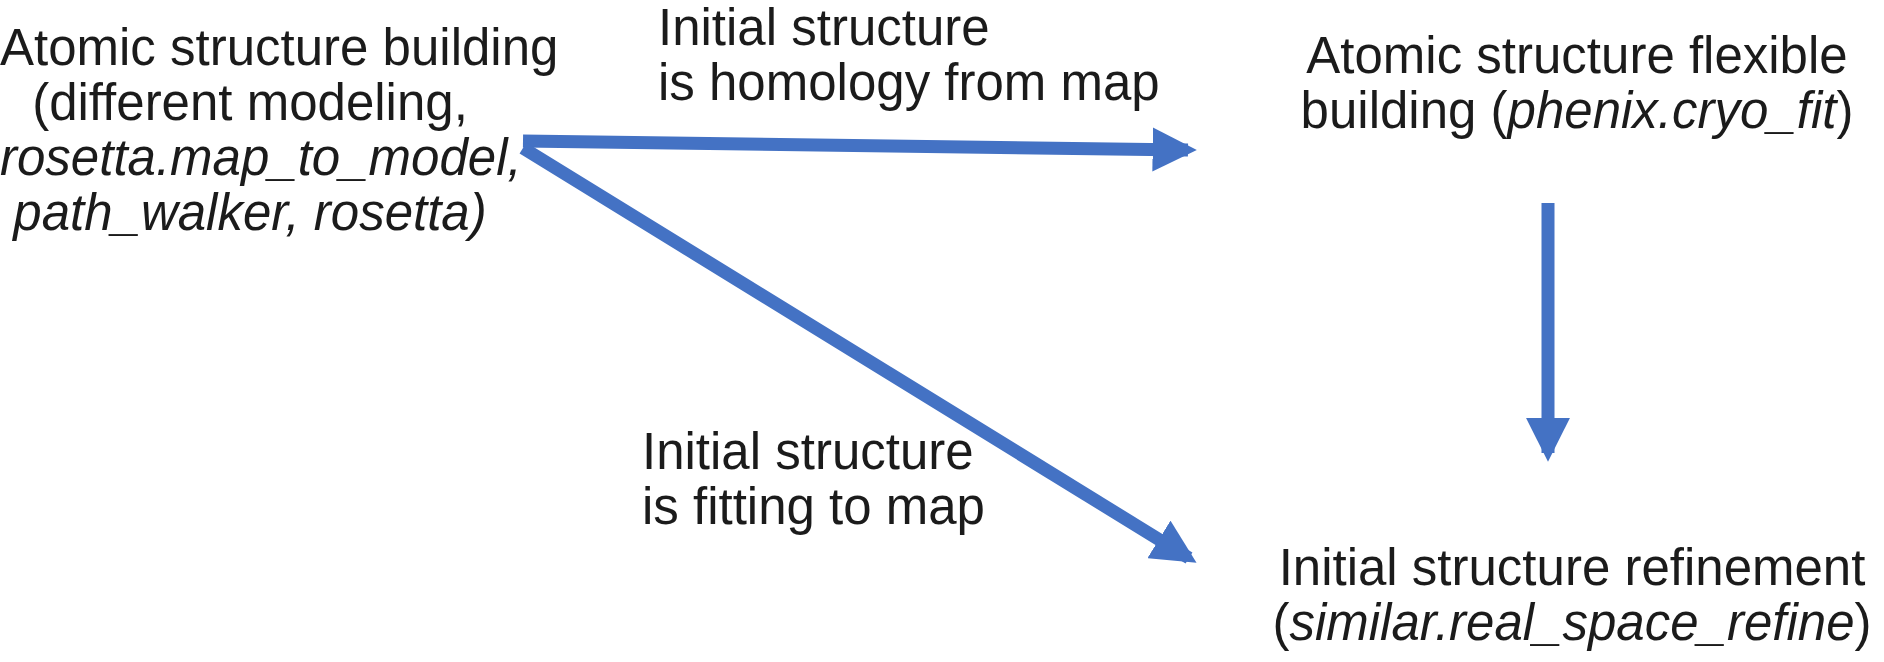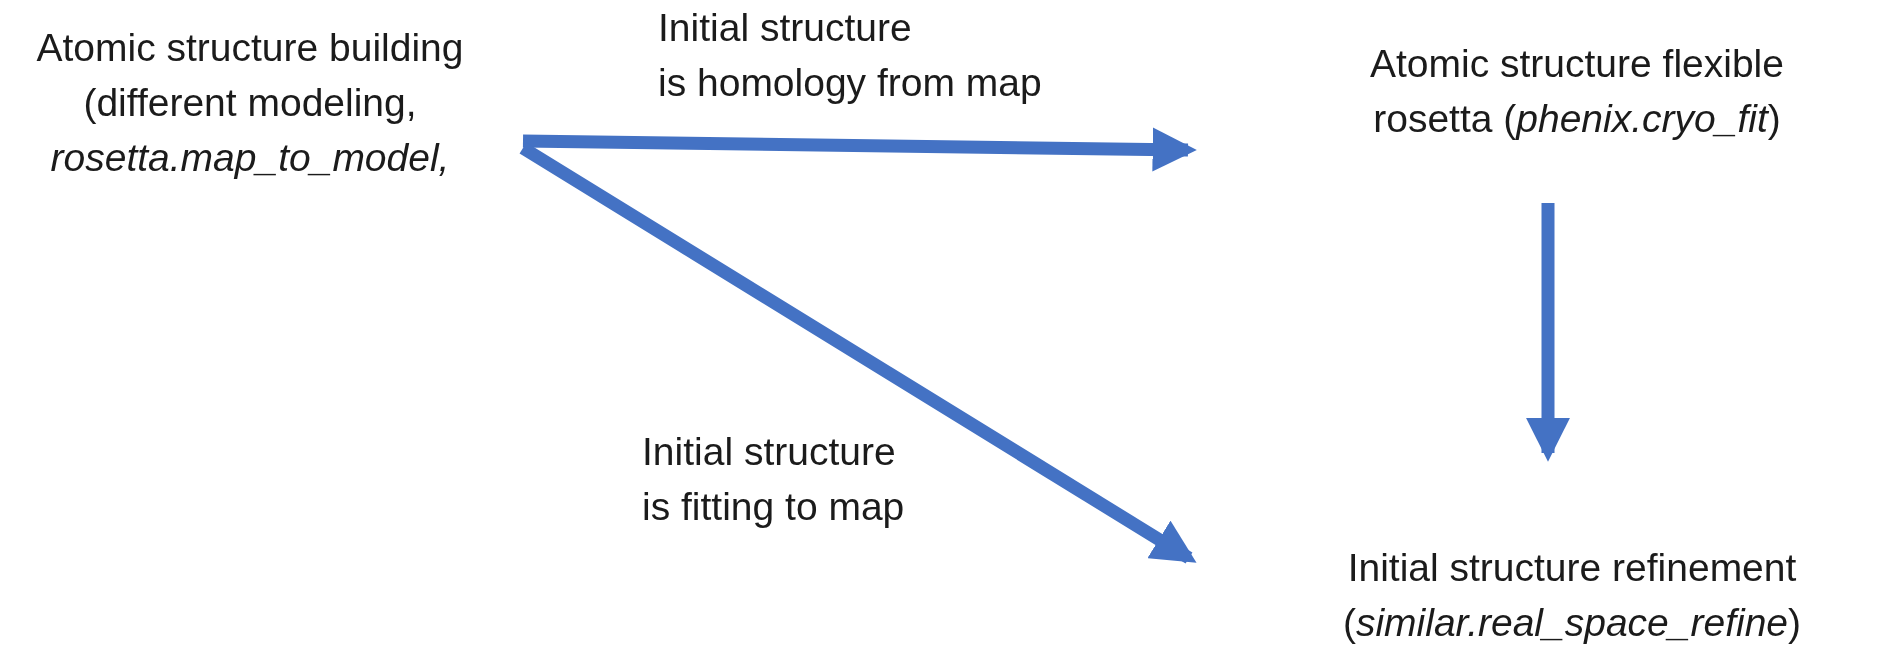--- a/index.html
+++ b/index.html
@@ -18,30 +18,30 @@
   }
   .arrows-layer {
     position: absolute;
     left: 0;
     top: 0;
     width: 1884px;
     height: 662px;
   }
   .node, .edge-label {
     position: absolute;
-    font-size: 39px;
+    font-size: 51px;
     line-height: 55px;
     white-space: nowrap;
   }
   .center { text-align: center; }
   .italic { font-style: italic; }
 
   .node-building        { left: 0px;    top: 20px;  width: 500px; }
   .label-different      { left: 658px;  top: 0px;   }
-  .node-flexible        { left: 1270px; top: 36px;  width: 614px; }
+  .node-flexible        { left: 1270px; top: 28px;  width: 614px; }
   .label-similar        { left: 642px;  top: 424px; }
   .node-refinement      { left: 1260px; top: 540px; width: 624px; }
 </style>
 </head>
 <body>
 
 <div class="canvas">
 
   <svg class="arrows-layer" width="1884" height="662" viewBox="0 0 1884 662" xmlns="http://www.w3.org/2000/svg">
     <defs>
@@ -51,31 +51,32 @@
     </defs>
     <line x1="523" y1="141" x2="1188" y2="150" stroke-width="13" marker-end="url(#arrowhead)" stroke="#4472C4"></line>
     <line x1="523" y1="148" x2="1189" y2="558" stroke-width="13" marker-end="url(#arrowhead)" stroke="#4472C4"></line>
     <line x1="1548" y1="203" x2="1548" y2="453" stroke-width="13" marker-end="url(#arrowhead)" stroke="#4472C4"></line>
   </svg>
 
   <div class="node node-building center">
     <div>Atomic structure building</div>
     <div>(different modeling,</div>
     <div class="italic">rosetta.map_to_model,</div>
+    <div class="italic">path_walker, rosetta)</div>
   </div>
 
   <div class="edge-label label-different">
     <div>Initial structure</div>
     <div>is homology from map</div>
   </div>
 
   <div class="node node-flexible center">
     <div>Atomic structure flexible</div>
     <div>
-      <span>rosetta (</span><span class="italic">phenix.cryo_fit</span><span>)</span>
+      <span>building (</span><span class="italic">phenix.cryo_fit</span><span>)</span>
     </div>
   </div>
 
   <div class="edge-label label-similar">
     <div>Initial structure</div>
     <div>is fitting to map</div>
   </div>
 
   <div class="node node-refinement center">
     <div>Initial structure refinement</div>

